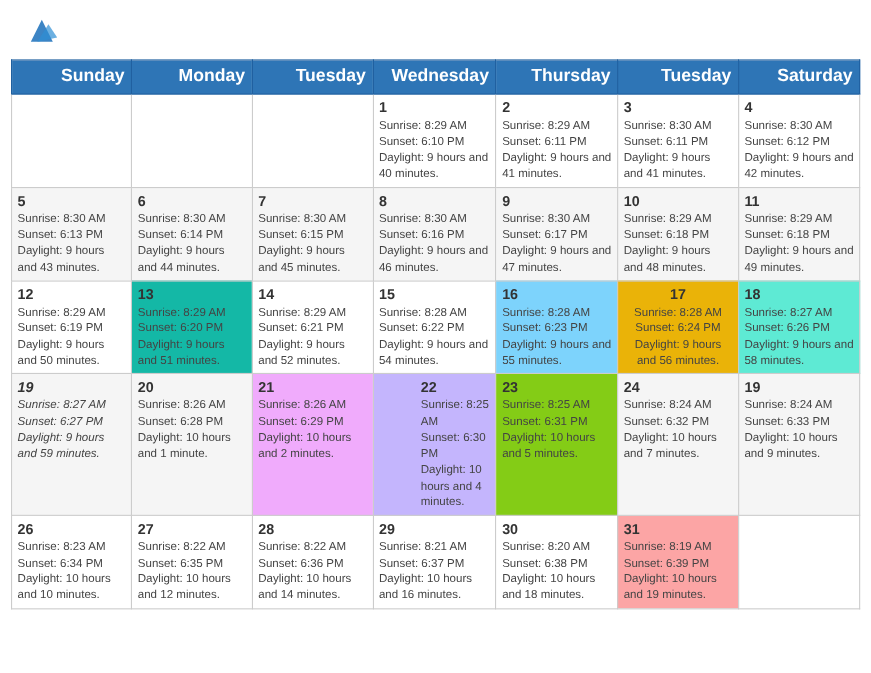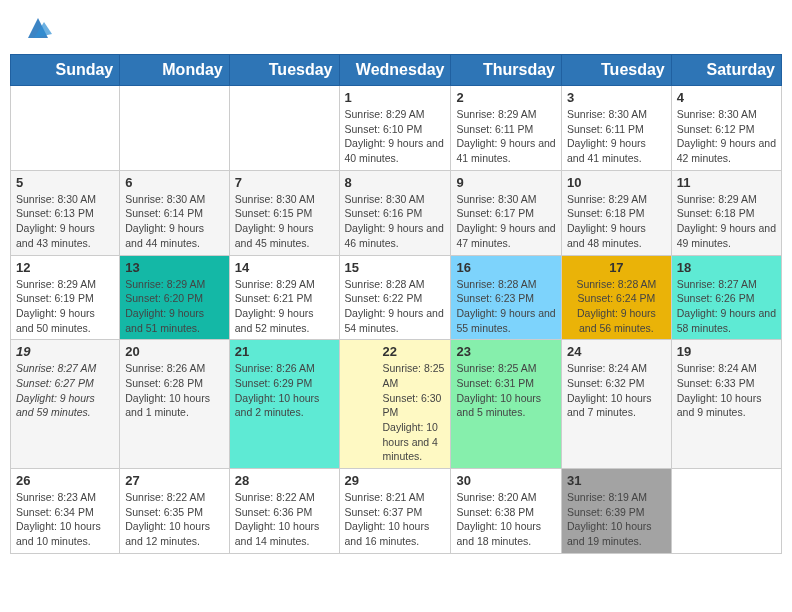--- a/index.html
+++ b/index.html
@@ -203,29 +203,29 @@
       </tr>
       <tr>
         <td style="background-color: rgb(245, 245, 245); font-style: italic;">
           <span class="day-num">19</span>
           <div class="day-info">Sunrise: 8:27 AM<br>Sunset: 6:27 PM<br>Daylight: 9 hours and 59 minutes.</div>
         </td>
         <td style="background-color: rgb(245, 245, 245);">
           <span class="day-num">20</span>
           <div class="day-info">Sunrise: 8:26 AM<br>Sunset: 6:28 PM<br>Daylight: 10 hours and 1 minute.</div>
         </td>
-        <td style="background-color: #5eead4;">
+        <td style="background-color: #f0abfc;">
           <span class="day-num">21</span>
           <div class="day-info">Sunrise: 8:26 AM<br>Sunset: 6:29 PM<br>Daylight: 10 hours and 2 minutes.</div>
         </td>
-        <td style="background-color: #fef9c3; padding-left: 43px;">
+        <td style="background-color: #c4b5fd; padding-left: 43px;">
           <span class="day-num">22</span>
           <div class="day-info">Sunrise: 8:25 AM<br>Sunset: 6:30 PM<br>Daylight: 10 hours and 4 minutes.</div>
         </td>
-        <td style="background-color: #86efac;">
+        <td style="background-color: #84cc16;">
           <span class="day-num">23</span>
           <div class="day-info">Sunrise: 8:25 AM<br>Sunset: 6:31 PM<br>Daylight: 10 hours and 5 minutes.</div>
         </td>
         <td style="background-color: rgb(245, 245, 245);">
           <span class="day-num">24</span>
           <div class="day-info">Sunrise: 8:24 AM<br>Sunset: 6:32 PM<br>Daylight: 10 hours and 7 minutes.</div>
         </td>
         <td style="background-color: rgb(245, 245, 245);">
           <span class="day-num">19</span>
           <div class="day-info">Sunrise: 8:24 AM<br>Sunset: 6:33 PM<br>Daylight: 10 hours and 9 minutes.</div>
@@ -245,20 +245,20 @@
           <div class="day-info">Sunrise: 8:22 AM<br>Sunset: 6:36 PM<br>Daylight: 10 hours and 14 minutes.</div>
         </td>
         <td style="background-color: rgb(255, 255, 255);">
           <span class="day-num">29</span>
           <div class="day-info">Sunrise: 8:21 AM<br>Sunset: 6:37 PM<br>Daylight: 10 hours and 16 minutes.</div>
         </td>
         <td style="background-color: rgb(255, 255, 255);">
           <span class="day-num">30</span>
           <div class="day-info">Sunrise: 8:20 AM<br>Sunset: 6:38 PM<br>Daylight: 10 hours and 18 minutes.</div>
         </td>
-        <td style="background-color: #a3a3a3;">
+        <td style="background-color: #fca5a5;">
           <span class="day-num">31</span>
           <div class="day-info">Sunrise: 8:19 AM<br>Sunset: 6:39 PM<br>Daylight: 10 hours and 19 minutes.</div>
         </td>
         <td class="empty" style="background-color: rgb(255, 255, 255);"></td>
       </tr>
     </tbody>
 </table>
 
 </body></html>

